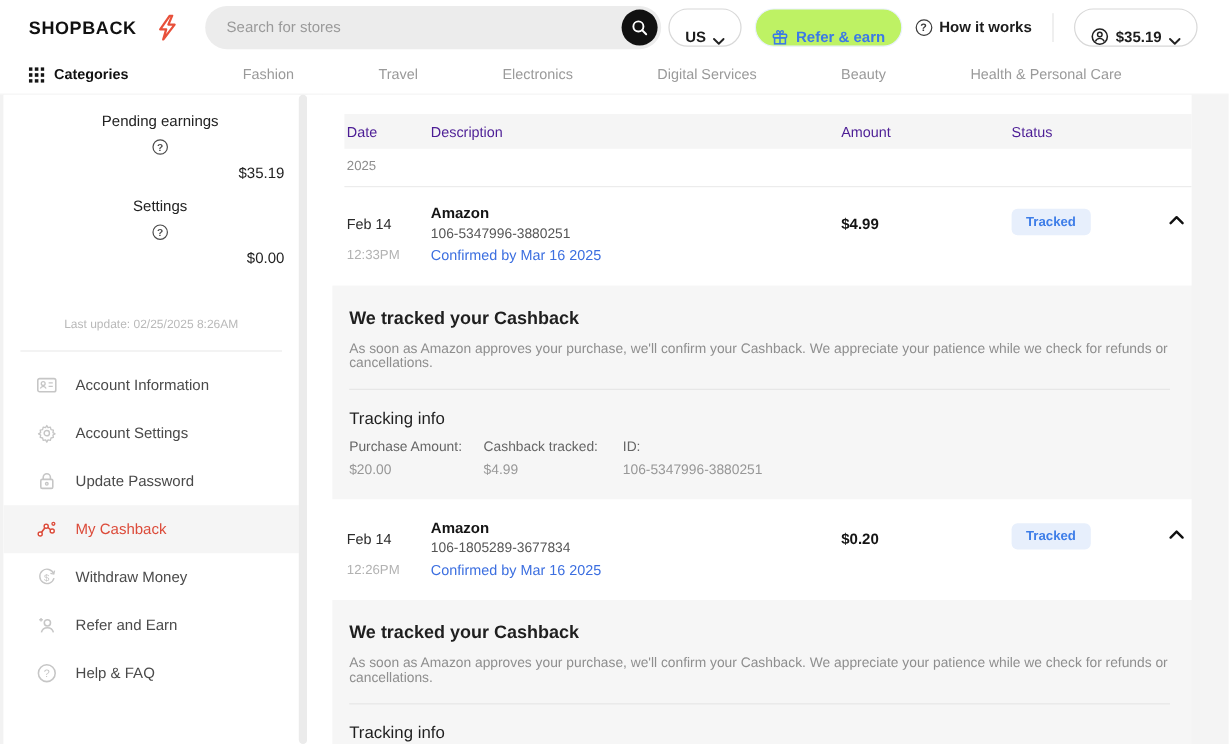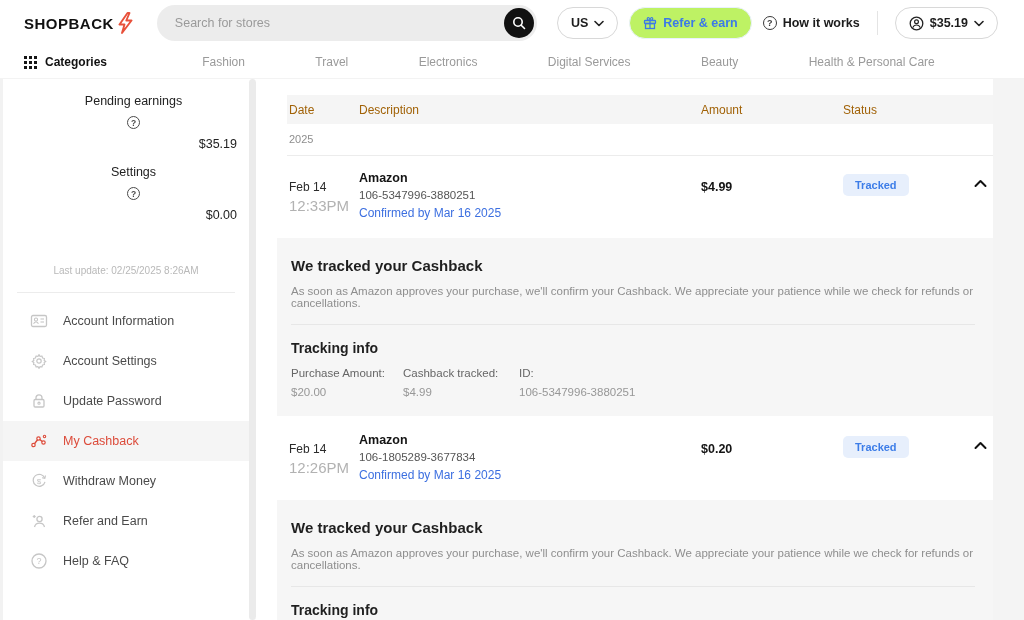--- a/index.html
+++ b/index.html
@@ -1,31 +1,31 @@
 <!DOCTYPE html>
 <html><head>
 <meta charset="utf-8">
 <style>
   * { margin:0; padding:0; box-sizing:border-box; }
   html,body { width:1024px; height:620px; overflow:hidden; background:#fff;
     font-family:"Liberation Sans","DejaVu Sans",sans-serif; color:#1c1c1c; }
 
   
   .topbar { height:46px; display:flex; align-items:center; padding:0 26px 0 24px; background:#fff; }
-  .logo { display:flex; align-items:center; gap:2px; flex:0 0 auto; }
+  .logo { display:flex; align-items:center; gap:16px; flex:0 0 auto; }
   .logo-text { font-size:15px; font-weight:800; letter-spacing:.5px; color:#111; }
   .search-wrap { position:relative; width:380px; height:36px; margin-left:22px; background:#ececec; border-radius:18px; }
   .search-wrap input { width:100%; height:100%; background:transparent; border:none; outline:none;
     padding:0 46px 0 18px; font-size:12.5px; color:#444; font-family:inherit; }
   .search-wrap input::placeholder { color:#9a9a9a; }
   .search-btn { position:absolute; right:3px; top:3px; width:30px; height:30px; border-radius:50%;
     background:#111; display:flex; align-items:center; justify-content:center; cursor:pointer; }
   .top-actions { margin-left:auto; display:flex; align-items:center; gap:11px; }
   .pill { height:32px; border:1px solid #d8d8d8; border-radius:17px; padding:0 13px;
-    display:flex; align-items:center; gap:6px; font-size:12.5px; font-weight:700; background:#fff; cursor:pointer; }
+    display:flex; align-items:flex-end; gap:6px; font-size:12.5px; font-weight:700; background:#fff; cursor:pointer; }
   .pill.refer { background:#bef264; border:1px solid #e9f1fd; color:#3b79e8; }
   .howit { display:flex; align-items:center; gap:6px; font-size:12.5px; font-weight:700; cursor:pointer; }
   .qcircle { width:14px; height:14px; border:1.4px solid #3a3a3a; border-radius:50%;
     display:inline-flex; align-items:center; justify-content:center; font-size:9px; font-weight:700; color:#3a3a3a; flex:0 0 auto; }
   .vdiv { width:1px; height:24px; background:#e4e4e4; margin:0 6px; }
 
   
   .catbar { height:33px; display:flex; align-items:center; padding:0 24px; border-bottom:1px solid #f3f3f3; }
   .cat-main { display:flex; align-items:center; gap:8px; font-size:12px; font-weight:700; color:#111; cursor:pointer; }
   .cat-items { flex:1; display:flex; justify-content:space-around; padding:0 30px 0 60px; }
@@ -45,44 +45,44 @@
   .earn-row .val { margin-left:auto; font-size:12.5px; color:#222; }
   .sq { width:13px; height:13px; border:1.2px solid #4a4a4a; border-radius:50%; color:#4a4a4a;
     display:inline-flex; align-items:center; justify-content:center; font-size:8.5px; font-weight:700; }
   .last-update { text-align:center; font-size:10px; color:#b9b9b9; margin:36px 0 16px; }
   .side-div { border-top:1px solid #ececec; margin:0 14px 8px 14px; }
   .menu-item { display:flex; align-items:center; gap:15px; padding:11px 27px; font-size:12.5px; color:#4a4a4a; cursor:pointer; }
   .menu-item .mi { width:18px; height:18px; flex:0 0 auto; display:flex; align-items:center; justify-content:center; }
   .menu-item.active { background:#f5f5f5; color:#dc4b3a; }
 
   
-  .thead { display:flex; align-items:center; height:29px; background:#f5f5f5; font-size:12px; color:#a16207;justify-content:space-between; }
+  .thead { display:flex; align-items:center; height:29px; background:#f5f5f5; font-size:12px; color:#4c1d95;justify-content:space-between; }
   .col-date { width:72px; padding-left:2px; }
   .col-desc { flex:1; }
   .col-amount { width:142px; }
   .col-status { width:110px; }
   .col-chev { width:40px; display:flex; justify-content:flex-end; padding-right:6px; }
   .year-row { padding:9px 0 10px 2px; font-size:11px; color:#8e8e8e; border-bottom:1px solid #ececec; }
   .txn-row { display:flex; padding:15px 0 16px; }
   .t-date { font-size:12px; color:#2b2b2b; padding-top:9px; }
-  .t-time { font-size:15px; color:#b2b2b2; margin-top:3px; }
+  .t-time { font-size:11px; color:#b2b2b2; margin-top:13px; }
   .t-title { font-size:12.5px; font-weight:700; color:#141414; }
   .t-sub { font-size:11.5px; color:#555; margin-top:4px; }
   .t-confirm { font-size:12px; color:#3c6fe0; margin-top:5px; cursor:pointer; }
   .t-amount { font-size:12.5px; font-weight:700; color:#141414; padding-top:9px; }
   .badge { display:inline-block; margin-top:3px; background:#e7effc; color:#3d7de8;
     font-size:11px; font-weight:700; padding:5px 12px; border-radius:5px; }
   .chev { padding-top:8px; cursor:pointer; }
 
   
   .panel { background:#f6f6f6; margin:2px -8px 2px -10px; padding:17px 26px 18px 14px; }
   .panel h3 { font-size:15px; font-weight:700; color:#1f1f1f; margin:2px 0 11px; }
   .panel p  { font-size:11.5px; color:#8e8e8e; }
   .panel-div { border-top:1px solid #e7e7e7; margin:15px 0 15px; }
-  .panel h4 { font-size:14px; font-weight:700; color:#1f1f1f; margin:0 0 11px; }
+  .panel h4 { font-size:14px; font-weight:400; color:#1f1f1f; margin:0 0 11px; }
   .track-grid { display:flex; }
   .track-cell { display:flex; flex-direction:column; gap:7px; }
   .track-cell.c1 { width:112px; } .track-cell.c2 { width:116px; }
   .track-label { font-size:11.5px; color:#666; }
   .track-value { font-size:11.5px; color:#979797; }
   svg { display:block; }
 </style>
 </head>
 <body>
 

